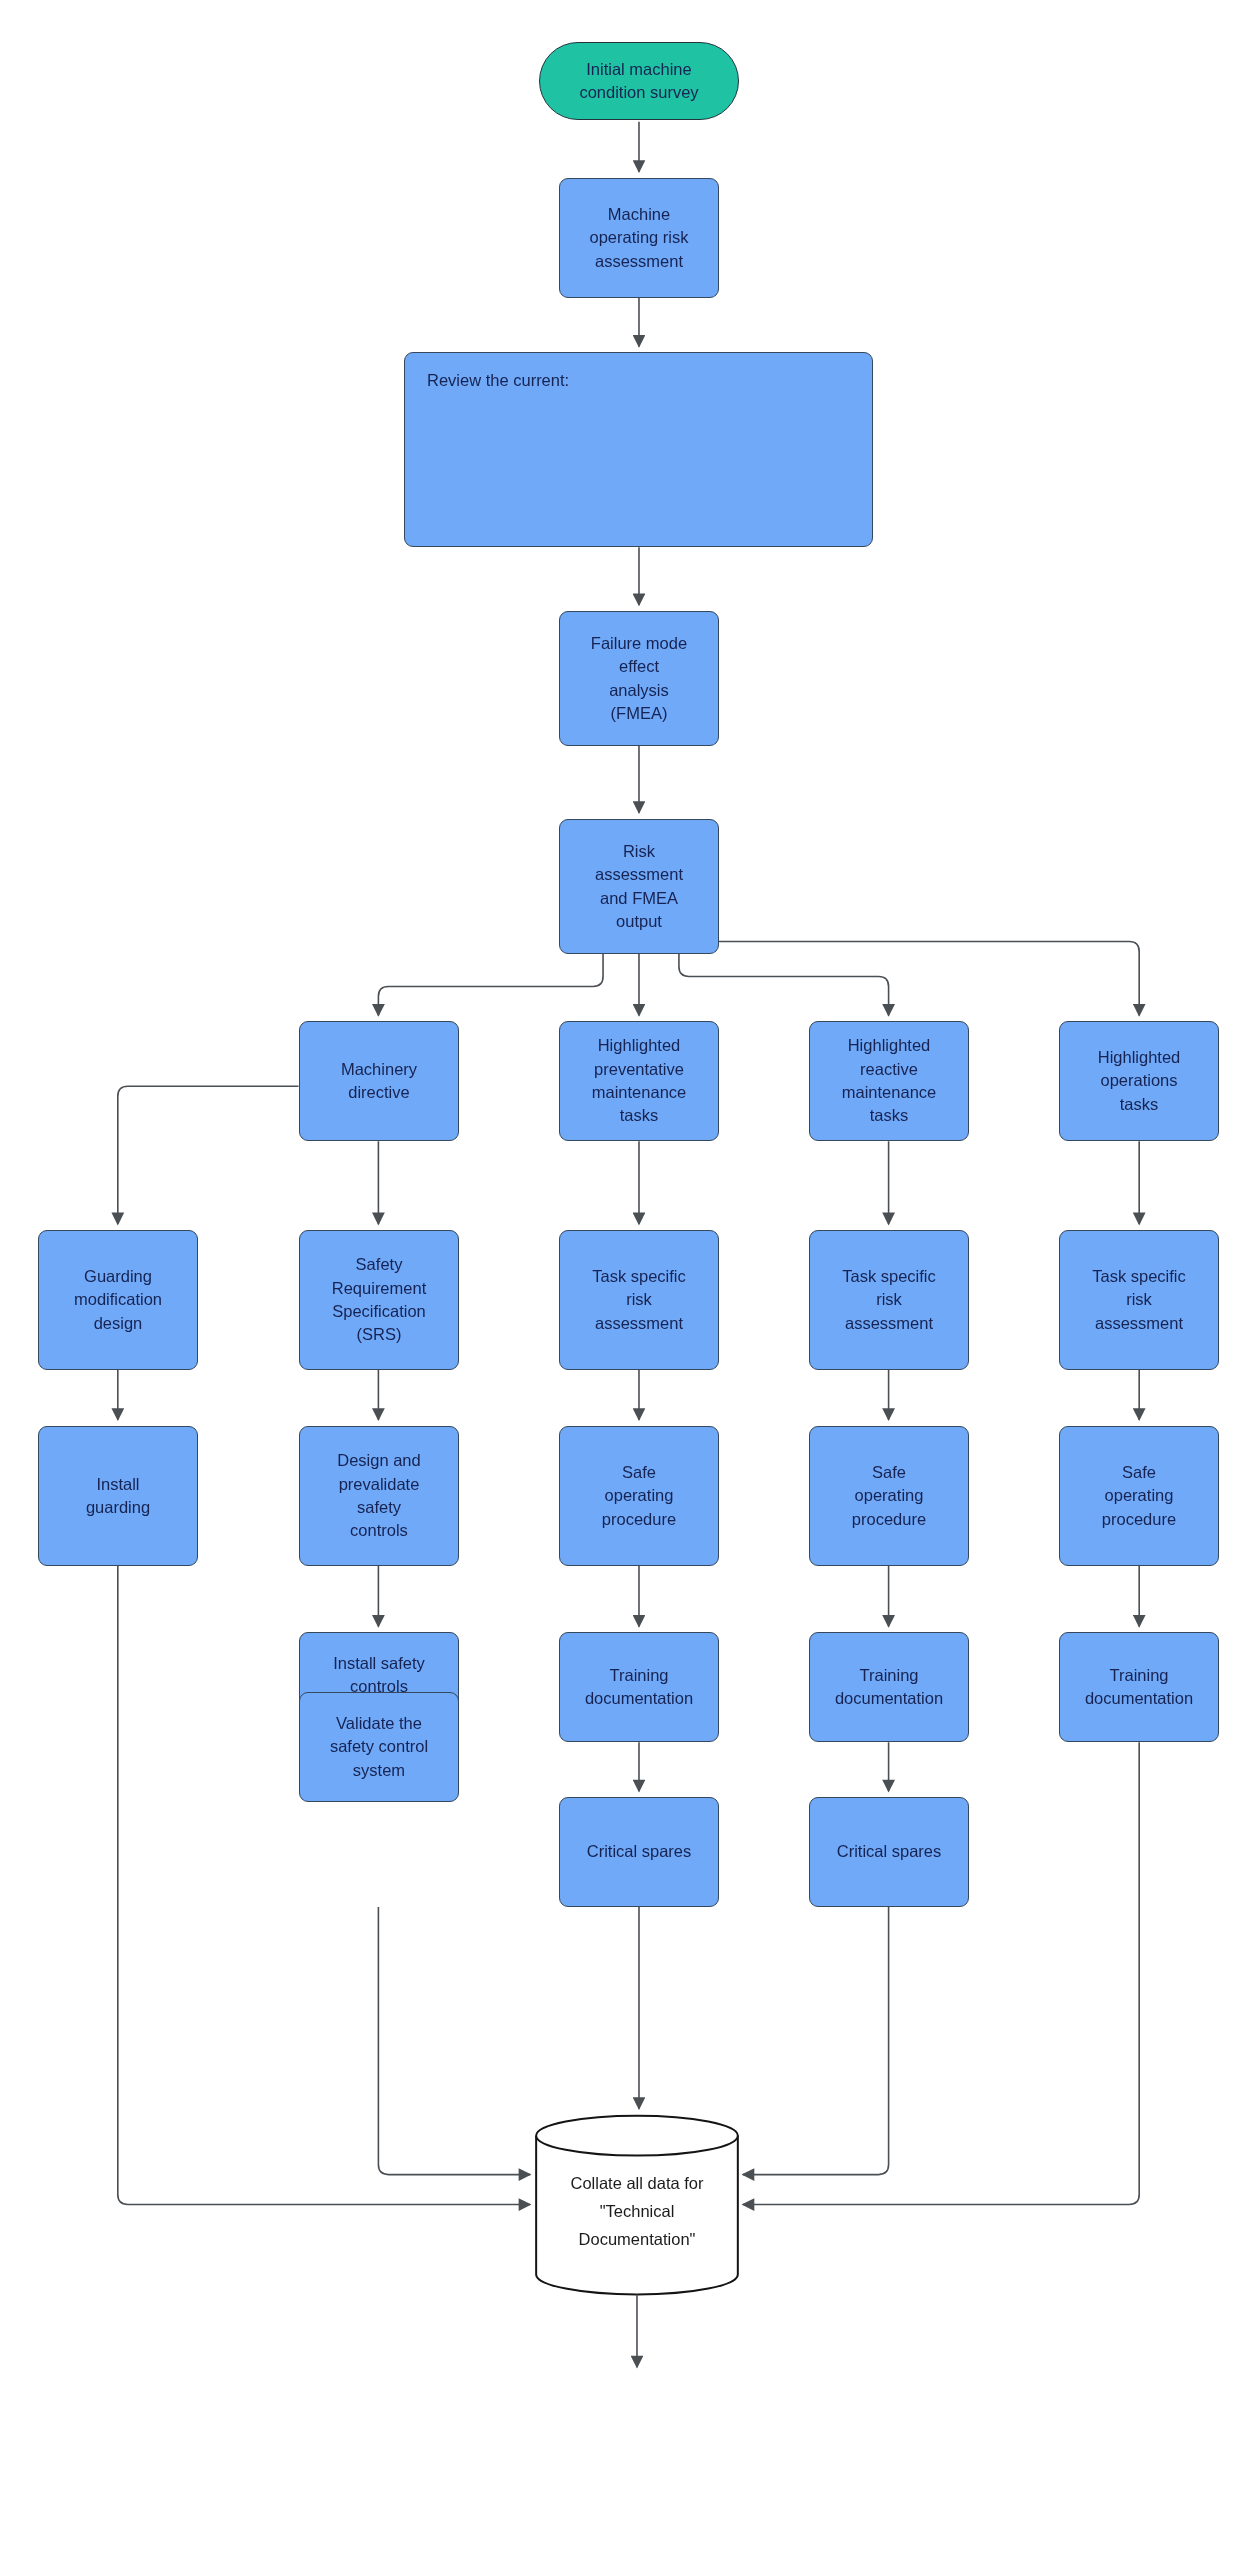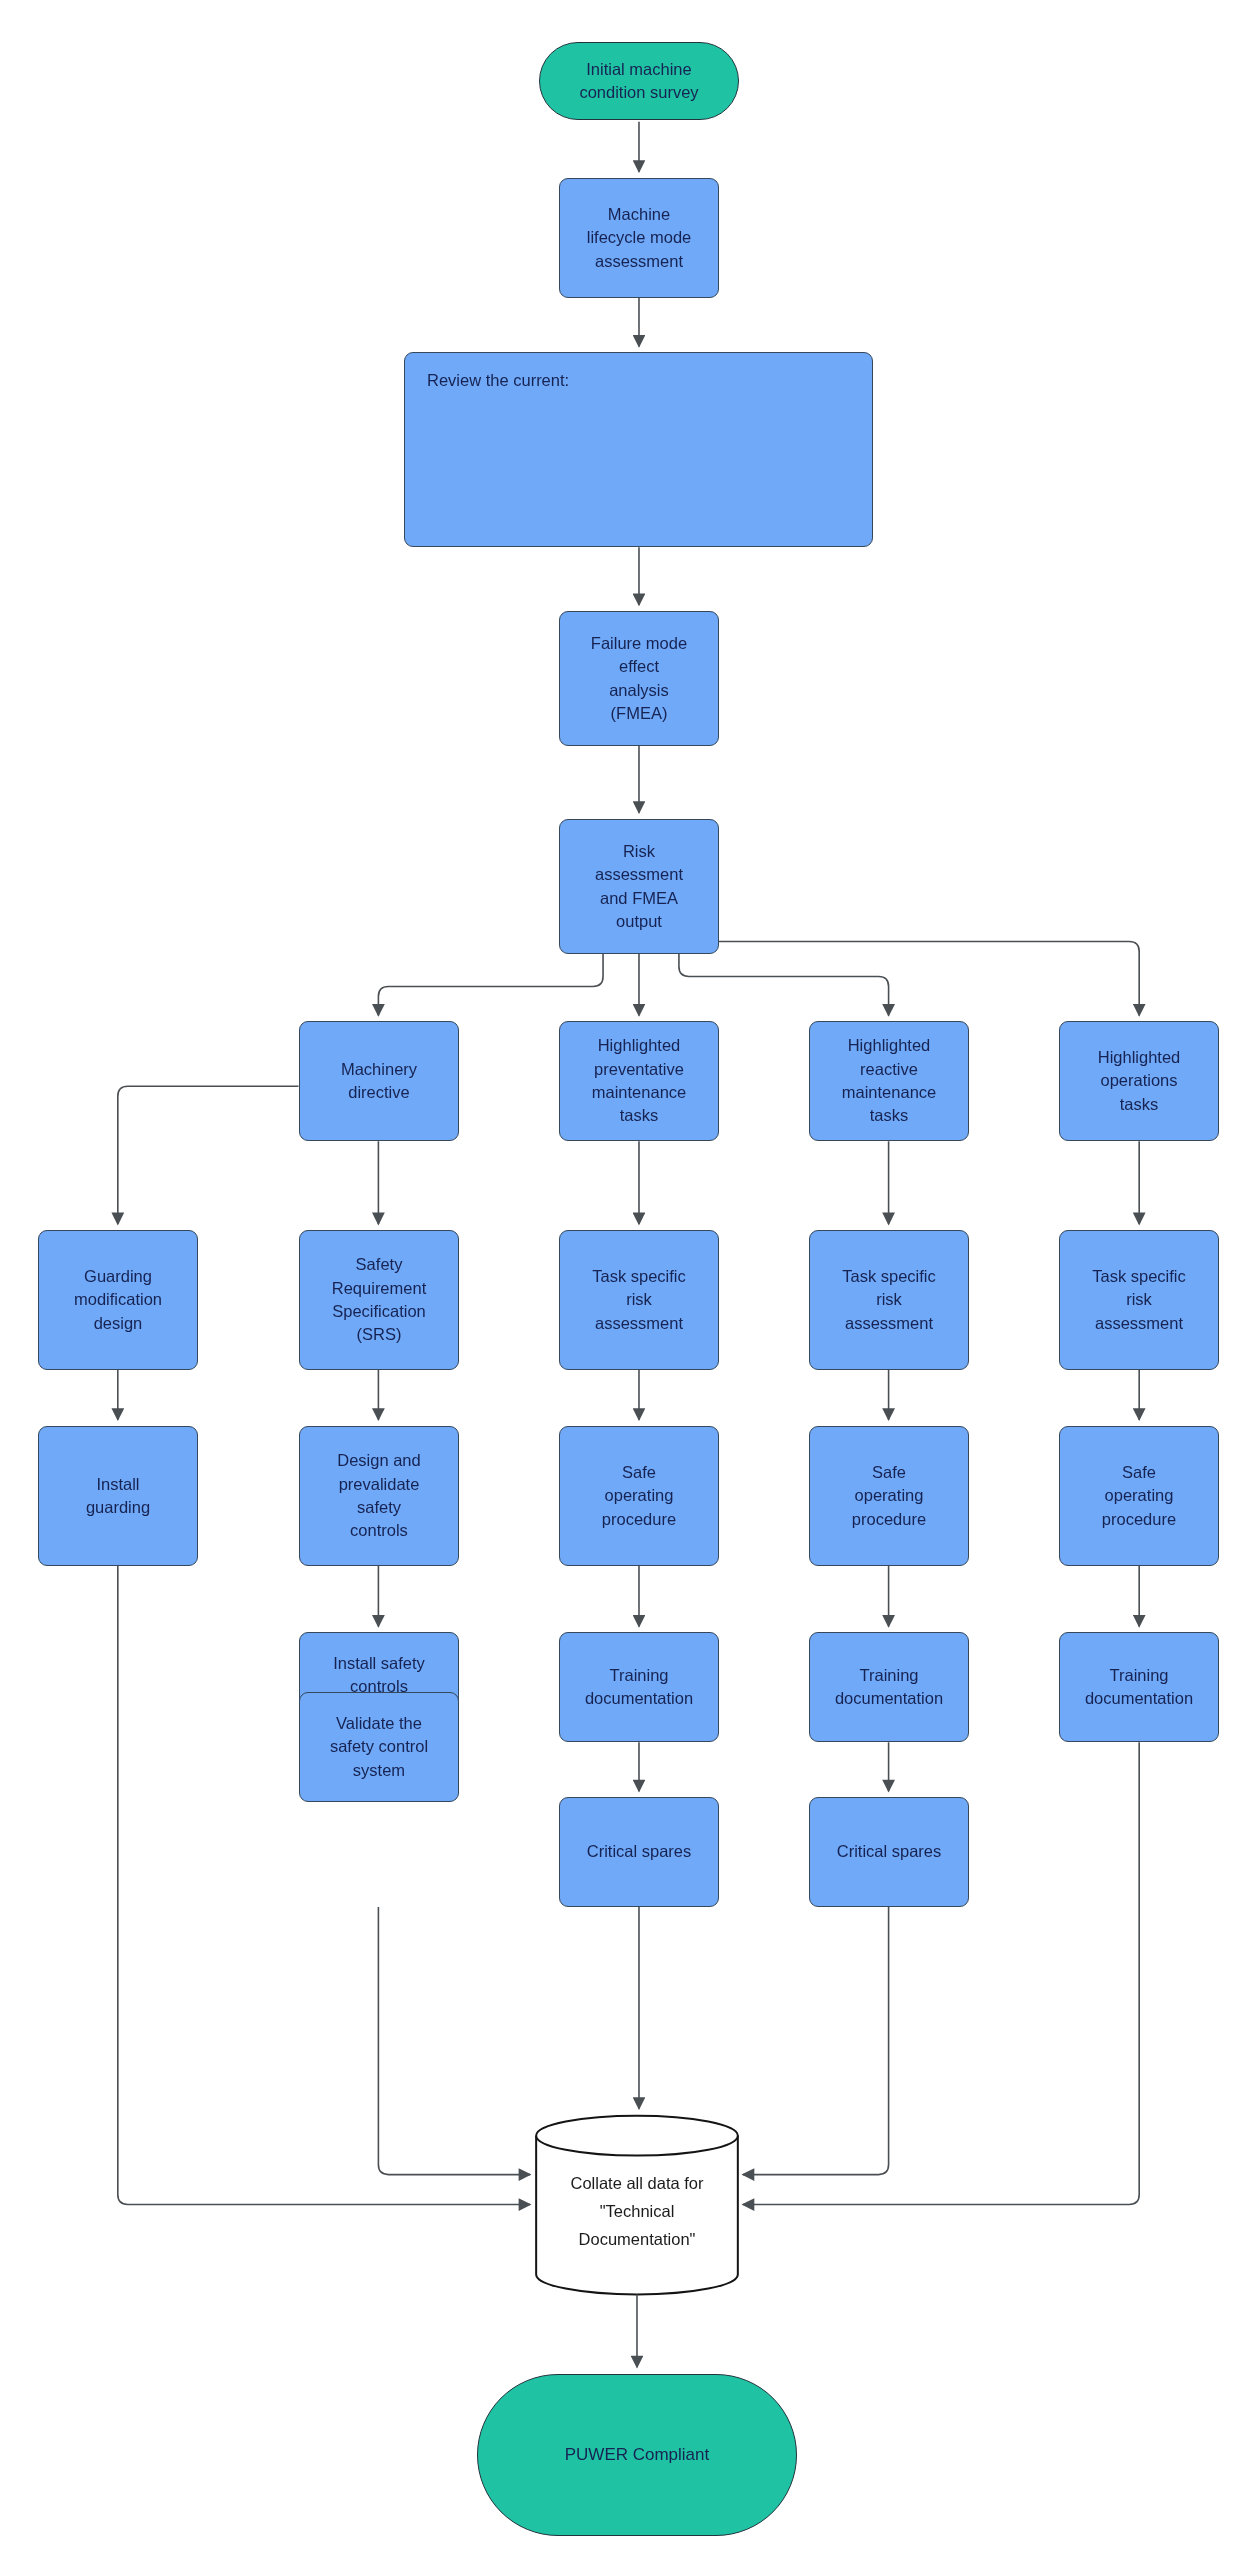--- a/index.html
+++ b/index.html
@@ -95,21 +95,21 @@
     <path class="cylbody" d="M537,2139 L537,2278 A101,20 0 0 0 739,2278 L739,2139"></path>
     <ellipse class="cylbody" cx="638" cy="2139" rx="101" ry="20"></ellipse>
 
     <path class="c" d="M638,2298 L638,2371"></path>
   </svg>
 
   <div class="node terminator start-pill" style="left:539px;top:42px;width:200px;height:78px">Initial machine
 condition survey</div>
 
   <div class="node process" style="left:559px;top:178px;width:160px;height:120px">Machine
-lifecycle mode
+operating risk
 assessment</div>
 
   <div class="node process review" style="left:404px;top:352px;width:469px;height:195px">
     <div>Review the current:</div>
   </div>
 
   <div class="node process" style="left:559px;top:611px;width:160px;height:135px">Failure mode
 effect
 analysis
 (FMEA)</div>
@@ -179,16 +179,15 @@
   <div class="node process" style="left:299px;top:1692px;width:160px;height:110px">Validate the
 safety control
 system</div>
   <div class="node process" style="left:559px;top:1797px;width:160px;height:110px">Critical spares</div>
   <div class="node process" style="left:809px;top:1797px;width:160px;height:110px">Critical spares</div>
 
   <div class="cyl-label" style="left:547px;top:2152px;width:180px;height:120px">Collate all data for
 "Technical
 Documentation"</div>
 
-  <div class="node terminator end-pill" style="left:477px;top:2374px;width:320px;height:162px">PUWER Compliant</div>
 
 </div>
 
 
 </body></html>

